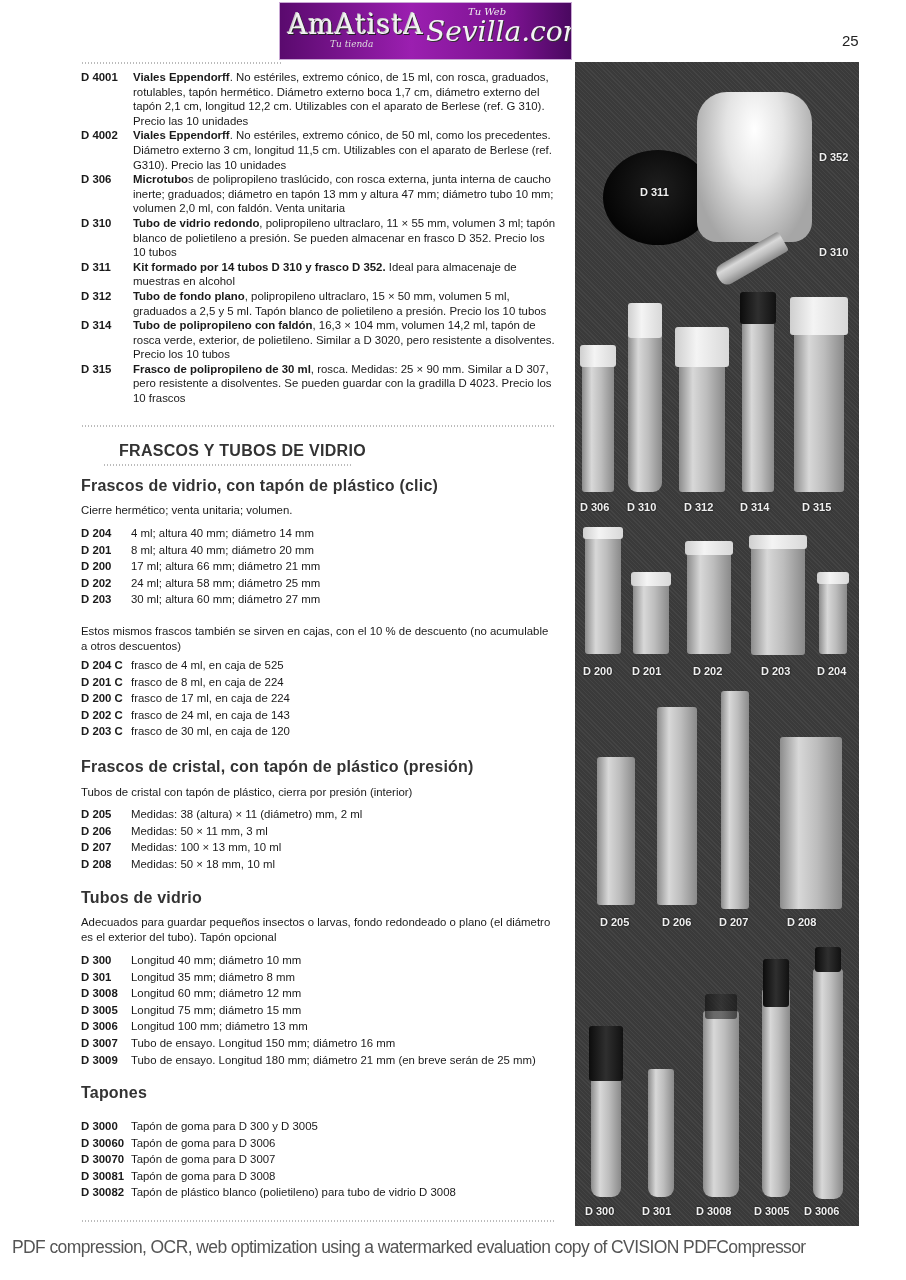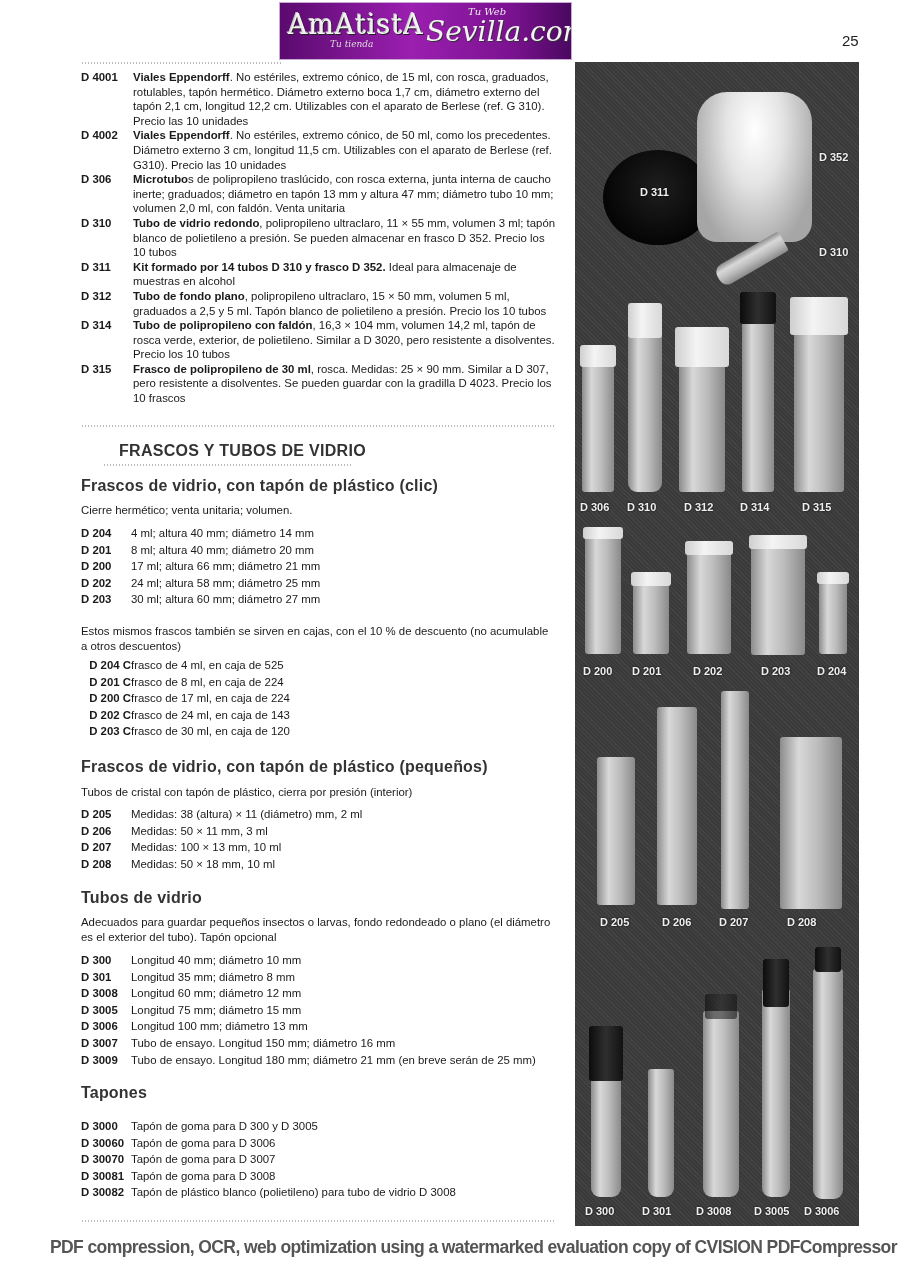--- a/index.html
+++ b/index.html
@@ -55,22 +55,22 @@
     .tube { position: absolute; border-radius: 3px 3px 9px 9px;
             background: linear-gradient(90deg, #8c8c8c 0%, #d8d8d8 30%, #bdbdbd 60%, #8a8a8a 100%); }
     .tube.flat { border-radius: 3px; }
     .cap { position: absolute; border-radius: 3px; background: linear-gradient(90deg,#cfcfcf,#f4f4f4 40%,#d8d8d8); }
     .cap.dark { background: linear-gradient(90deg,#0c0c0c,#2f2f2f 50%,#111); }
 
     .lid { position: absolute; border-radius: 50%; background: radial-gradient(ellipse at 50% 40%, #1e1e1e, #050505 70%); }
     .jar { position: absolute; border-radius: 30px 30px 20px 20px;
            background: radial-gradient(ellipse at 50% 25%, #ffffff 0%, #e4e4e4 35%, #a6a6a6 80%); }
 
-    .watermark { position: absolute; left: 12px; top: 1237px; font-size: 17.5px; font-weight: bold;
-                 color: #555; letter-spacing: -0.6px; white-space: nowrap; margin-left: 38px; }
+    .watermark { position: absolute; left: 12px; top: 1237px; font-size: 17.5px; font-weight: normal;
+                 color: #555; letter-spacing: -0.6px; white-space: nowrap; }
     .leftdots { position: absolute; left: 0; top: 1220px; width: 6px; height: 60px;
                 background-image: radial-gradient(#aaa 40%, transparent 45%); background-size: 2px 2px; }
   </style>
 </head>
 <body>
 
 <div class="banner">
   <span class="b1">AmAtistA</span>
   <span class="b3">Tu Web</span>
   <span class="b2">Sevilla.com</span>
@@ -136,21 +136,21 @@
   <div class="row">
       <span class="code">D 202</span>
       <span>24 ml; altura 58 mm; diámetro 25 mm</span>
     </div>
   <div class="row">
       <span class="code">D 203</span>
       <span>30 ml; altura 60 mm; diámetro 27 mm</span>
     </div>
 </div>
 <div class="para" style="top:624px;">Estos mismos frascos también se sirven en cajas, con el 10 % de descuento (no acumulable a otros descuentos)</div>
-<div class="list w50c" style="top:657px;text-align:right;">
+<div class="list w50c" style="top:657px;">
   <div class="row">
       <span class="code">D 204 C</span>
       <span>frasco de 4 ml, en caja de 525</span>
     </div>
   <div class="row">
       <span class="code">D 201 C</span>
       <span>frasco de 8 ml, en caja de 224</span>
     </div>
   <div class="row">
       <span class="code">D 200 C</span>
@@ -159,21 +159,21 @@
   <div class="row">
       <span class="code">D 202 C</span>
       <span>frasco de 24 ml, en caja de 143</span>
     </div>
   <div class="row">
       <span class="code">D 203 C</span>
       <span>frasco de 30 ml, en caja de 120</span>
     </div>
 </div>
 
-<div class="sub-title" style="top:758px;">Frascos de vidrio, con tapón de plástico (pequeños)</div>
+<div class="sub-title" style="top:758px;">Frascos de cristal, con tapón de plástico (presión)</div>
 <div class="para" style="top:785px;">Tubos de cristal con tapón de plástico, cierra por presión (interior)</div>
 <div class="list w50" style="top:806px;">
   <div class="row">
       <span class="code">D 205</span>
       <span>Medidas: 38 (altura) × 11 (diámetro) mm, 2 ml</span>
     </div>
   <div class="row">
       <span class="code">D 206</span>
       <span>Medidas: 50 × 11 mm, 3 ml</span>
     </div>

